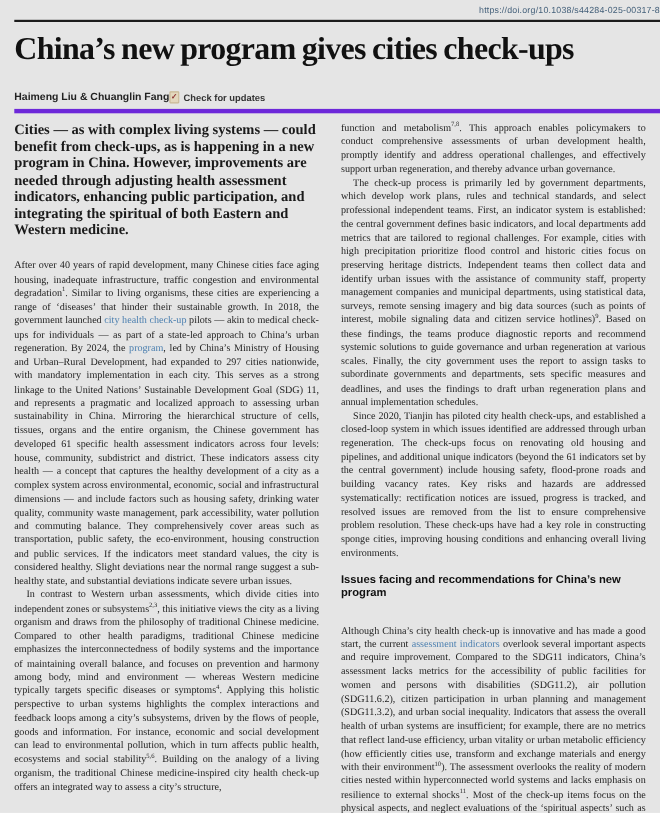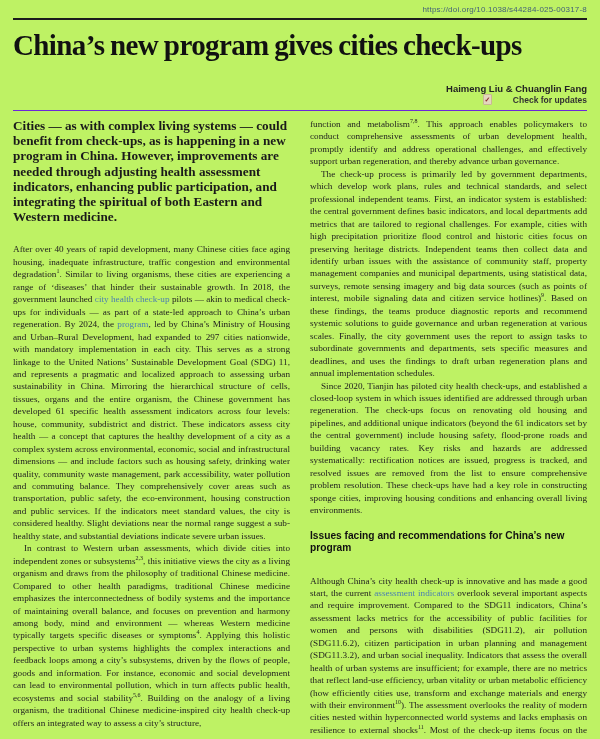--- a/index.html
+++ b/index.html
@@ -1,20 +1,20 @@
 <!DOCTYPE html>
 <html><head>
 <meta charset="utf-8">
 <style>
   * { margin: 0; padding: 0; box-sizing: border-box; }
   html, body { background: #ffffff; }
   .page {
     width: 600px; height: 739px;
-    background: #bef264;
-    padding: 5px 13px 10px 13px;
+    background: #e5e5e5;
+    padding: 5px 0 10px 13px;
     font-family: "Liberation Serif", serif;
     color: #1e1e1e;
     display: flex; flex-direction: column;
     overflow: hidden;
   }
   .doi-row {
     text-align: right;
     font-family: "Liberation Sans", sans-serif;
     font-size: 8px; letter-spacing: 0.2px;
     color: #44607a;
@@ -26,29 +26,28 @@
     font-weight: 700;
     font-size: 29px;
     letter-spacing: -0.6px;
     color: #111;
     margin: 9px 0 21px 0;
     word-spacing: -1px;
   }
   .byline-row {
     display: flex; align-items: flex-end;
     padding-bottom: 5px;
-    border-bottom: 1px solid #6d28d9;
-    flex-direction: column;
+    border-bottom: 4px solid #6d28d9;
   }
   .authors {
     font-family: "Liberation Sans", sans-serif;
     font-weight: 700; font-size: 9.5px; color: #222;
   }
   .check-updates {
-    display: inline-flex; align-items: center; gap: 21px;
+    display: inline-flex; align-items: center; gap: 4px;
     font-family: "Liberation Sans", sans-serif;
     font-size: 8.5px; font-weight: 600; color: #333;
     background: none; border: none; cursor: pointer;
   }
   .crossmark {
     width: 9px; height: 11px;
     background: #e3d7bd;
     border: 1px solid #c9b894;
     border-radius: 1px;
     display: inline-flex; align-items: center; justify-content: center;

